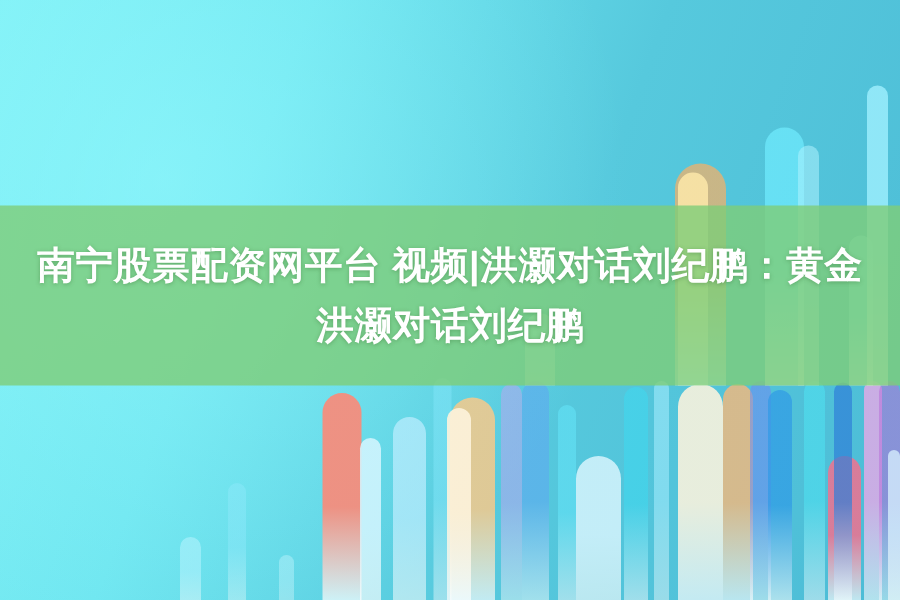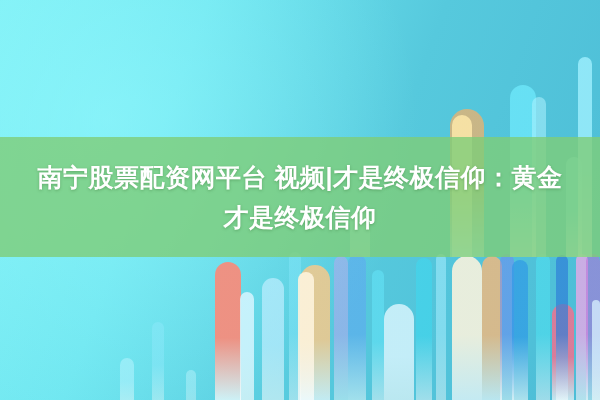--- a/index.html
+++ b/index.html
@@ -90,17 +90,17 @@
       <div class="bar" style="left: 452px; width: 20px; height: 142px; bottom: 143px; background: linear-gradient(rgb(251, 230, 168) 0%, rgb(251, 230, 168) 55%, rgba(255, 255, 255, 0.75) 100%); opacity: 0.88;"></div>
       <div class="bar" style="left: 510px; width: 26px; height: 172px; bottom: 143px; background: linear-gradient(rgb(109, 232, 251) 0%, rgb(109, 232, 251) 55%, rgba(255, 255, 255, 0.75) 100%); opacity: 0.78;"></div>
       <div class="bar" style="left: 532px; width: 14px; height: 160px; bottom: 143px; background: linear-gradient(rgb(174, 242, 255) 0%, rgb(174, 242, 255) 55%, rgba(255, 255, 255, 0.75) 100%); opacity: 0.55;"></div>
       <div class="bar" style="left: 566px; width: 16px; height: 100px; bottom: 143px; background: linear-gradient(rgb(127, 232, 251) 0%, rgb(127, 232, 251) 55%, rgba(255, 255, 255, 0.75) 100%); opacity: 0.7;"></div>
       <div class="bar" style="left: 578px; width: 14px; height: 200px; bottom: 143px; background: linear-gradient(rgb(159, 240, 255) 0%, rgb(159, 240, 255) 55%, rgba(255, 255, 255, 0.75) 100%); opacity: 0.8;"></div>
     </div>
 
   <div class="band"></div>
 
   <div class="band-text">
-    <span class="band-line">南宁股票配资网平台 视频|才是终极信仰：黄金</span>
-    <span class="band-line">才是终极信仰</span>
+    <span class="band-line">南宁股票配资网平台 视频|洪灏对话刘纪鹏：黄金</span>
+    <span class="band-line">洪灏对话刘纪鹏</span>
   </div>
 
 </div>
 
 </body></html>

